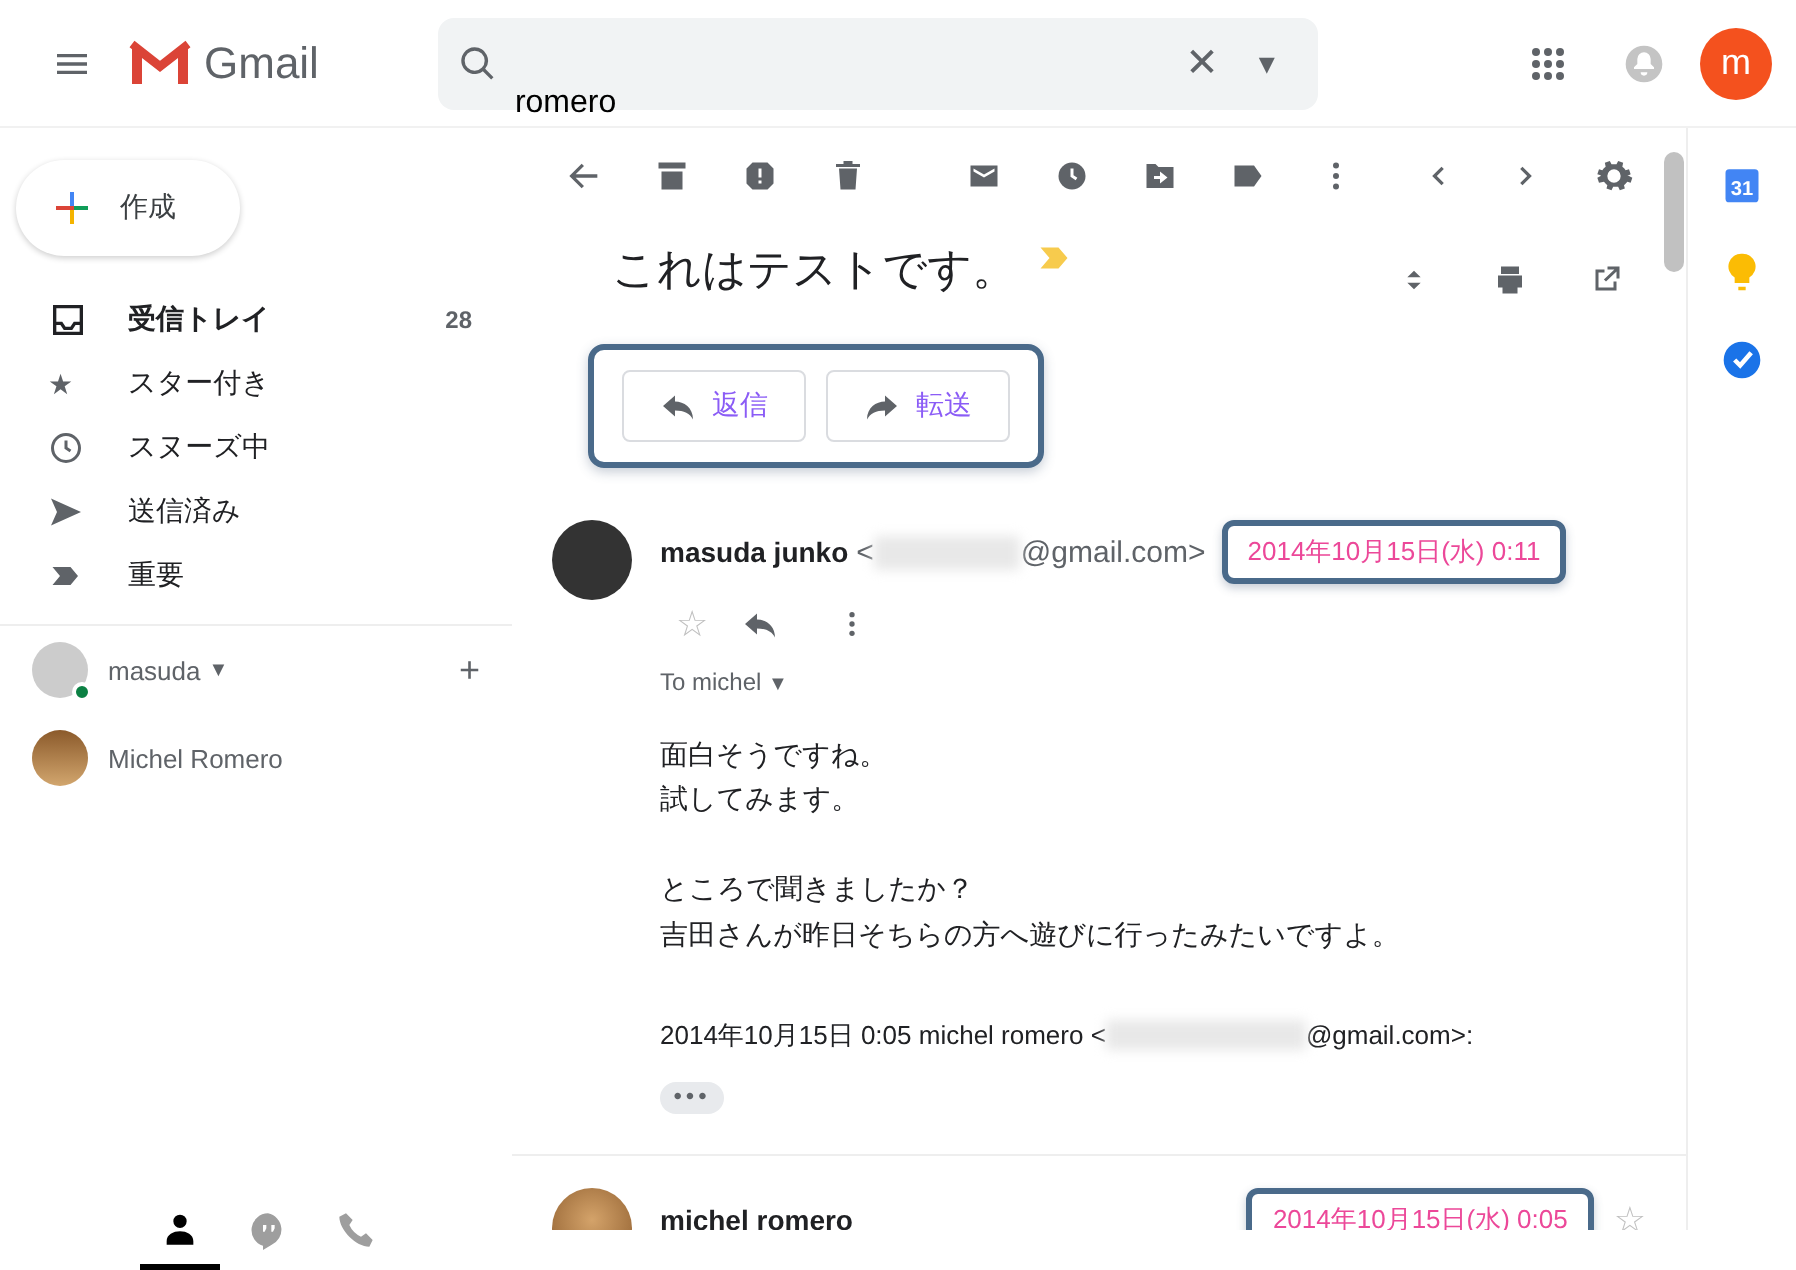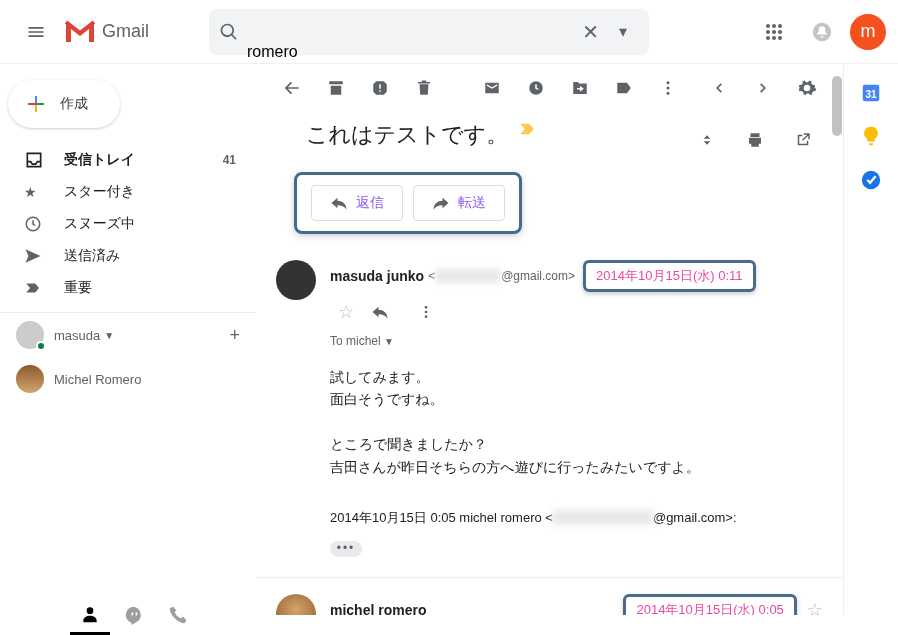--- a/index.html
+++ b/index.html
@@ -1,20 +1,20 @@
 <!DOCTYPE html>
 <html><head>
 <meta charset="utf-8">
 <style>
 * { margin:0; padding:0; box-sizing:border-box; font-family:'Helvetica Neue',Arial,sans-serif; }
 body { width:898px; height:635px; background:#fff; overflow:hidden; position:relative; }
 .header { height:64px; display:flex; align-items:center; padding:0 12px; border-bottom:1px solid #f1f1f1; }
 .menu-btn { width:48px; height:48px; display:flex; align-items:center; justify-content:center; cursor:pointer; border-radius:50%; }
 .logo { display:flex; align-items:center; margin-left:4px; }
-.gmail-text { font-size:18px; color:#5f6368; margin-left:6px; font-weight:400; }
+.gmail-text { font-size:22px; color:#5f6368; margin-left:6px; font-weight:400; }
 .search-bar { margin-left:60px; width:440px; height:46px; background:#f1f3f4; border-radius:8px; display:flex; align-items:center; padding:0 10px; }
 .search-bar input { flex:1; border:none; background:transparent; font-size:16px; outline:none; padding:0 8px;margin-top:40px; }
 .search-x { color:#5f6368; font-size:20px; cursor:pointer; padding:8px; }
 .search-caret { color:#5f6368; cursor:pointer; padding:8px 12px; }
 .header-right { margin-left:auto; display:flex; align-items:center; gap:8px; }
 .hicon { width:40px; height:40px; display:flex; align-items:center; justify-content:center; cursor:pointer; border-radius:50%; color:#5f6368; }
 .avatar { width:36px; height:36px; border-radius:50%; background:#f4511e; color:#fff; display:flex; align-items:center; justify-content:center; font-size:18px; }
 .body { display:flex; height:551px; }
 .sidebar { width:256px; padding-top:8px; display:flex; flex-direction:column; }
 .compose { margin:8px 8px 16px 8px; width:112px; height:48px; border-radius:24px; box-shadow:0 1px 3px rgba(0,0,0,0.2); display:flex; align-items:center; padding:0 16px; cursor:pointer; background:#fff; }
@@ -40,21 +40,21 @@
 .subj-right { margin-left:auto; display:flex; gap:8px; }
 .highlight-box { border:3px solid #4a6a8a; border-radius:8px; padding:10px 14px; display:inline-flex; gap:10px; margin-left:38px; margin-bottom:16px; box-shadow:0 2px 6px rgba(70,90,120,0.3); }
 .action-btn { border:1px solid #dadce0; border-radius:4px; padding:8px 18px; display:flex; align-items:center; gap:8px; color:#8b5cf6; font-size:14px; cursor:pointer; background:#fff; }
 .msg { padding:10px 20px 20px 20px; position:relative; }
 .msg-head { display:flex; align-items:flex-start; }
 .msg-av { width:40px; height:40px; border-radius:50%; background:#333; flex-shrink:0; }
 .msg-av.dog { background:radial-gradient(circle at 50% 40%, #d4a36a, #8b5a2b); }
 .msg-info { margin-left:14px; flex:1; }
 .sender-line { display:flex; align-items:center; flex-wrap:wrap; }
 .sender-name { font-weight:700; color:#202124; font-size:14px; }
-.sender-email { color:#5f6368; font-size:12px; margin-left:4px; }
+.sender-email { color:#5f6368; font-size:15px; margin-left:4px; }
 .blur { filter:blur(3px); background:#e8e8e8; color:transparent; border-radius:2px; padding:0 18px; }
 .date-box { border:3px solid #4a6a8a; border-radius:6px; padding:4px 10px; font-size:13px; color:#ec4899; margin-left:8px; box-shadow:0 2px 5px rgba(70,90,120,0.3); }
 .msg-actions { display:flex; align-items:center; gap:6px; margin-left:8px; }
 .msg-star { color:#c0c0c0; font-size:18px; cursor:pointer; }
 .to-line { color:#5f6368; font-size:12px; margin-top:2px; }
 .msg-body { margin-left:54px; margin-top:18px; font-size:14px; color:#202124; line-height:1.6; }
 .quoted { margin-top:30px; font-size:13px; color:#202124; }
 .quoted .blur2 { filter:blur(3px); background:#e8e8e8; color:transparent; padding:0 24px; }
 .show-trimmed { margin-top:12px; width:32px; height:16px; border-radius:8px; background:#e8eaed; color:#5f6368; display:flex; align-items:center; justify-content:center; font-size:12px; letter-spacing:2px; cursor:pointer; }
 .msg2 { border-top:1px solid #eee; padding-top:16px; }
@@ -125,21 +125,21 @@
         </svg>
       <span style="margin-left:12px;font-size:14px;color:#3c4043">作成</span>
     </div>
     <div class="sidebar-item active">
       <span class="icon">
           <svg width="20" height="20" viewBox="0 0 24 24" fill="currentColor">
             <path d="M4 4h16v16H4zM4 14h4l2 3h4l2-3h4" fill="none" stroke="currentColor" stroke-width="2"></path>
           </svg>
         </span>
       <span class="label">受信トレイ</span>
-      <span class="count">41</span>
+      <span class="count">28</span>
     </div>
     <div class="sidebar-item">
       <span class="icon">★</span>
       <span class="label">スター付き</span>
     </div>
     <div class="sidebar-item">
       <span class="icon">
           <svg width="18" height="18" viewBox="0 0 24 24" fill="none" stroke="currentColor" stroke-width="2">
             <circle cx="12" cy="12" r="9"></circle>
             <path d="M12 7v5l3 2"></path>
@@ -308,22 +308,22 @@
                     <circle cx="12" cy="12" r="2"></circle>
                     <circle cx="12" cy="19" r="2"></circle>
                   </svg>
                 </span>
             </div>
           </div>
           <div class="to-line"><span>To michel</span> <span style="font-size:10px">▼</span></div>
         </div>
       </div>
       <div class="msg-body">
+        <div>面白そうですね。</div>
         <div>試してみます。</div>
-        <div>面白そうですね。</div>
         <br>
         <div>ところで聞きましたか？</div>
         <div>吉田さんが昨日そちらの方へ遊びに行ったみたいですよ。</div>
         <div class="quoted">
           <span>2014年10月15日 0:05 michel romero &lt;</span><span class="blur2">xxxxxxxx</span><span>@gmail.com&gt;:</span>
         </div>
         <div class="show-trimmed">•••</div>
       </div>
     </div>
 

